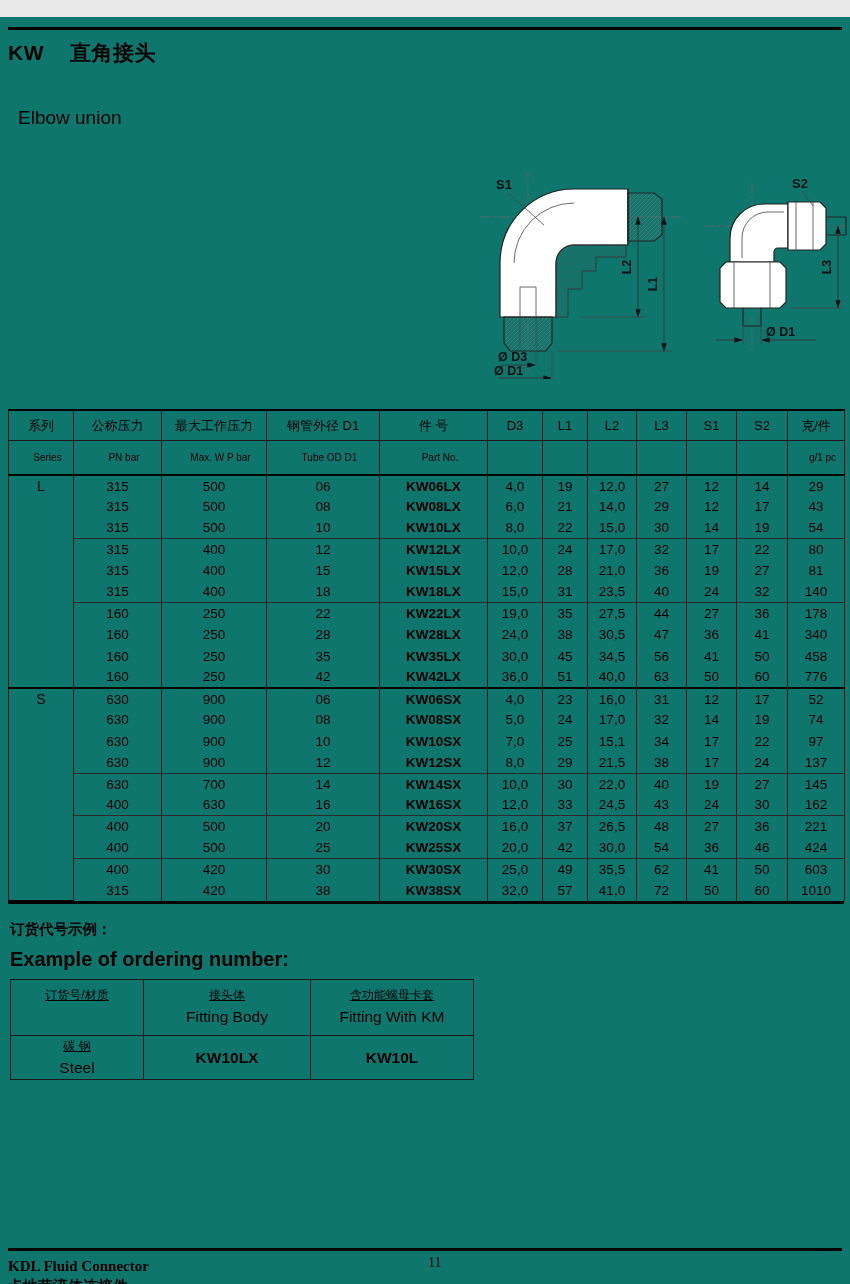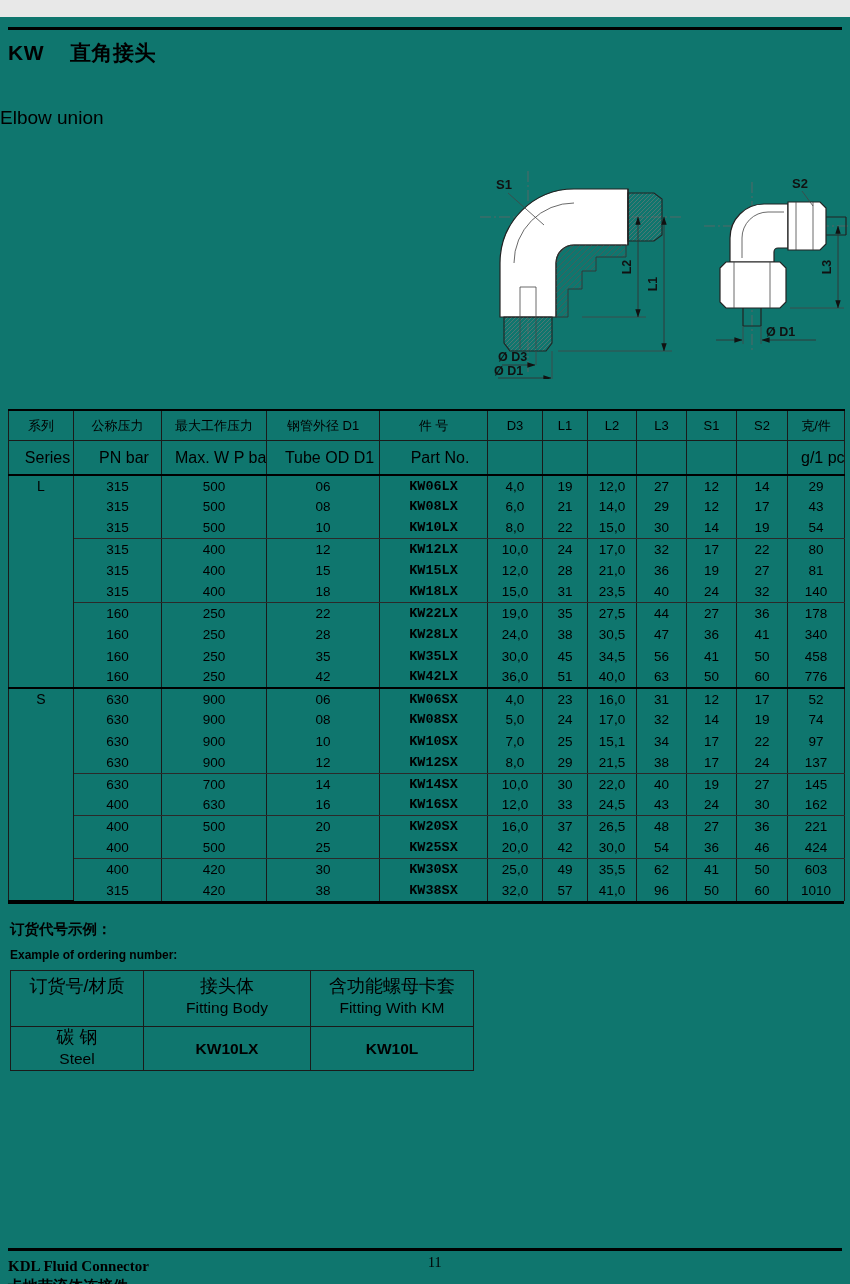--- a/index.html
+++ b/index.html
@@ -4,21 +4,21 @@
 <style>
   html,body{margin:0;padding:0;background:#e8e8e8;}
   .page{
     position:relative;width:850px;height:1284px;background:#0f766e;margin:17px auto;
     font-family:"Liberation Sans",sans-serif;color:#000;overflow:hidden;
   }
   .rule{position:absolute;left:8px;right:8px;background:#000;}
   .top-rule{top:10px;height:3px;}
   .page-title{position:absolute;top:22px;left:8px;font-size:21px;font-weight:bold;letter-spacing:.5px;}
   .page-title .code{margin-right:26px;}
-  .subtitle{position:absolute;top:90px;left:0;font-size:19px;}
+  .subtitle{position:absolute;top:90px;left:18px;font-size:19px;}
 
   
   .drawings{position:absolute;top:145px;left:470px;width:380px;height:230px;}
   .fig{position:absolute;}
   .fig-left{left:8px;top:5px;}
   .fig-right{left:230px;top:12px;}
   svg text{font-family:"Liberation Sans",sans-serif;font-weight:bold;fill:#111;}
   .ln{fill:none;stroke:#222;stroke-width:1.2;}
   .lnf{fill:#fff;stroke:#222;stroke-width:1.2;}
   .lnt{fill:none;stroke:#444;stroke-width:.8;}
@@ -26,37 +26,37 @@
   .dim{fill:none;stroke:#333;stroke-width:.9;}
 
   
   .table-wrap{position:absolute;top:392px;left:8px;width:836px;}
   table.spec{border-collapse:collapse;table-layout:fixed;width:836px;}
   table.spec th,table.spec td{
     border-left:1.4px solid #1a1a1a;border-right:1.4px solid #1a1a1a;
     padding:0;text-align:center;vertical-align:middle;font-size:13.5px;overflow:hidden;white-space:nowrap;
   }
   table.spec thead tr.zh th{border-top:2.2px solid #000;border-bottom:1.4px solid #1a1a1a;height:29px;font-weight:normal;font-size:13px;}
-  table.spec thead tr.en th{border-bottom:2.4px solid #000;height:33px;font-weight:normal;font-size:16px;padding-left:13px;}
+  table.spec thead tr.en th{border-bottom:2.4px solid #000;height:33px;font-weight:normal;font-size:10px;padding-left:13px;}
   table.spec tbody tr{height:21.3px;}
   table.spec tbody tr.group-end td{border-bottom:1.4px solid #2a2a2a;}
   table.spec tbody tr.section-end td{border-bottom:2.2px solid #000;}
   table.spec td.series-cell{vertical-align:top;padding-top:2px;font-size:14px;border-bottom:2.2px solid #000;}
-  table.spec td.part-no{font-weight:bold;font-family:Liberation Mono, monospace;}
+  table.spec td.part-no{font-weight:bold;}
   .bottom-rule{height:3.5px;background:#000;margin-top:-1px;}
 
   
   .ordering{position:absolute;top:903px;left:10px;width:470px;}
   .order-title-zh{font-weight:bold;font-size:14.5px;margin:0 0 9px 0;}
-  .order-title-en{font-weight:bold;font-size:12px;margin:0 0 8px 0;}
+  .order-title-en{font-weight:bold;font-size:20px;margin:0 0 8px 0;}
   table.order{border-collapse:collapse;table-layout:fixed;}
   table.order th,table.order td{border:1.6px solid #1a1a1a;text-align:center;vertical-align:middle;padding:0;}
   table.order th{font-weight:normal;height:50px;vertical-align:top;padding-top:5px;}
   table.order tbody tr{height:44px;}
-  .cell-zh{font-size:18px;line-height:21px;}
+  .cell-zh{font-size:12px;line-height:21px;text-decoration:underline;}
   .cell-en{font-size:15.5px;line-height:22px;}
   .order-part{font-weight:bold;font-size:15.5px;}
 
   
   .footer-rule{top:1231px;height:3px;}
   .footer-company{position:absolute;left:8px;top:1239px;font-family:"Liberation Serif",serif;font-size:15px;line-height:20px;font-weight:bold;}
   .page-number{position:absolute;left:428px;top:1238px;font-family:"Liberation Serif",serif;font-size:14px;}
 </style>
 </head>
 <body>
@@ -455,21 +455,21 @@
             <td>603</td>
           </tr>
           <tr>
             <td>315</td>
             <td>420</td>
             <td>38</td>
             <td class="part-no">KW38SX</td>
             <td>32,0</td>
             <td>57</td>
             <td>41,0</td>
-            <td>96</td>
+            <td>72</td>
             <td>50</td>
             <td>60</td>
             <td>1010</td>
           </tr>
         </tbody>
     </table>
     <div class="bottom-rule"></div>
   </div>
 
   <div class="ordering">

